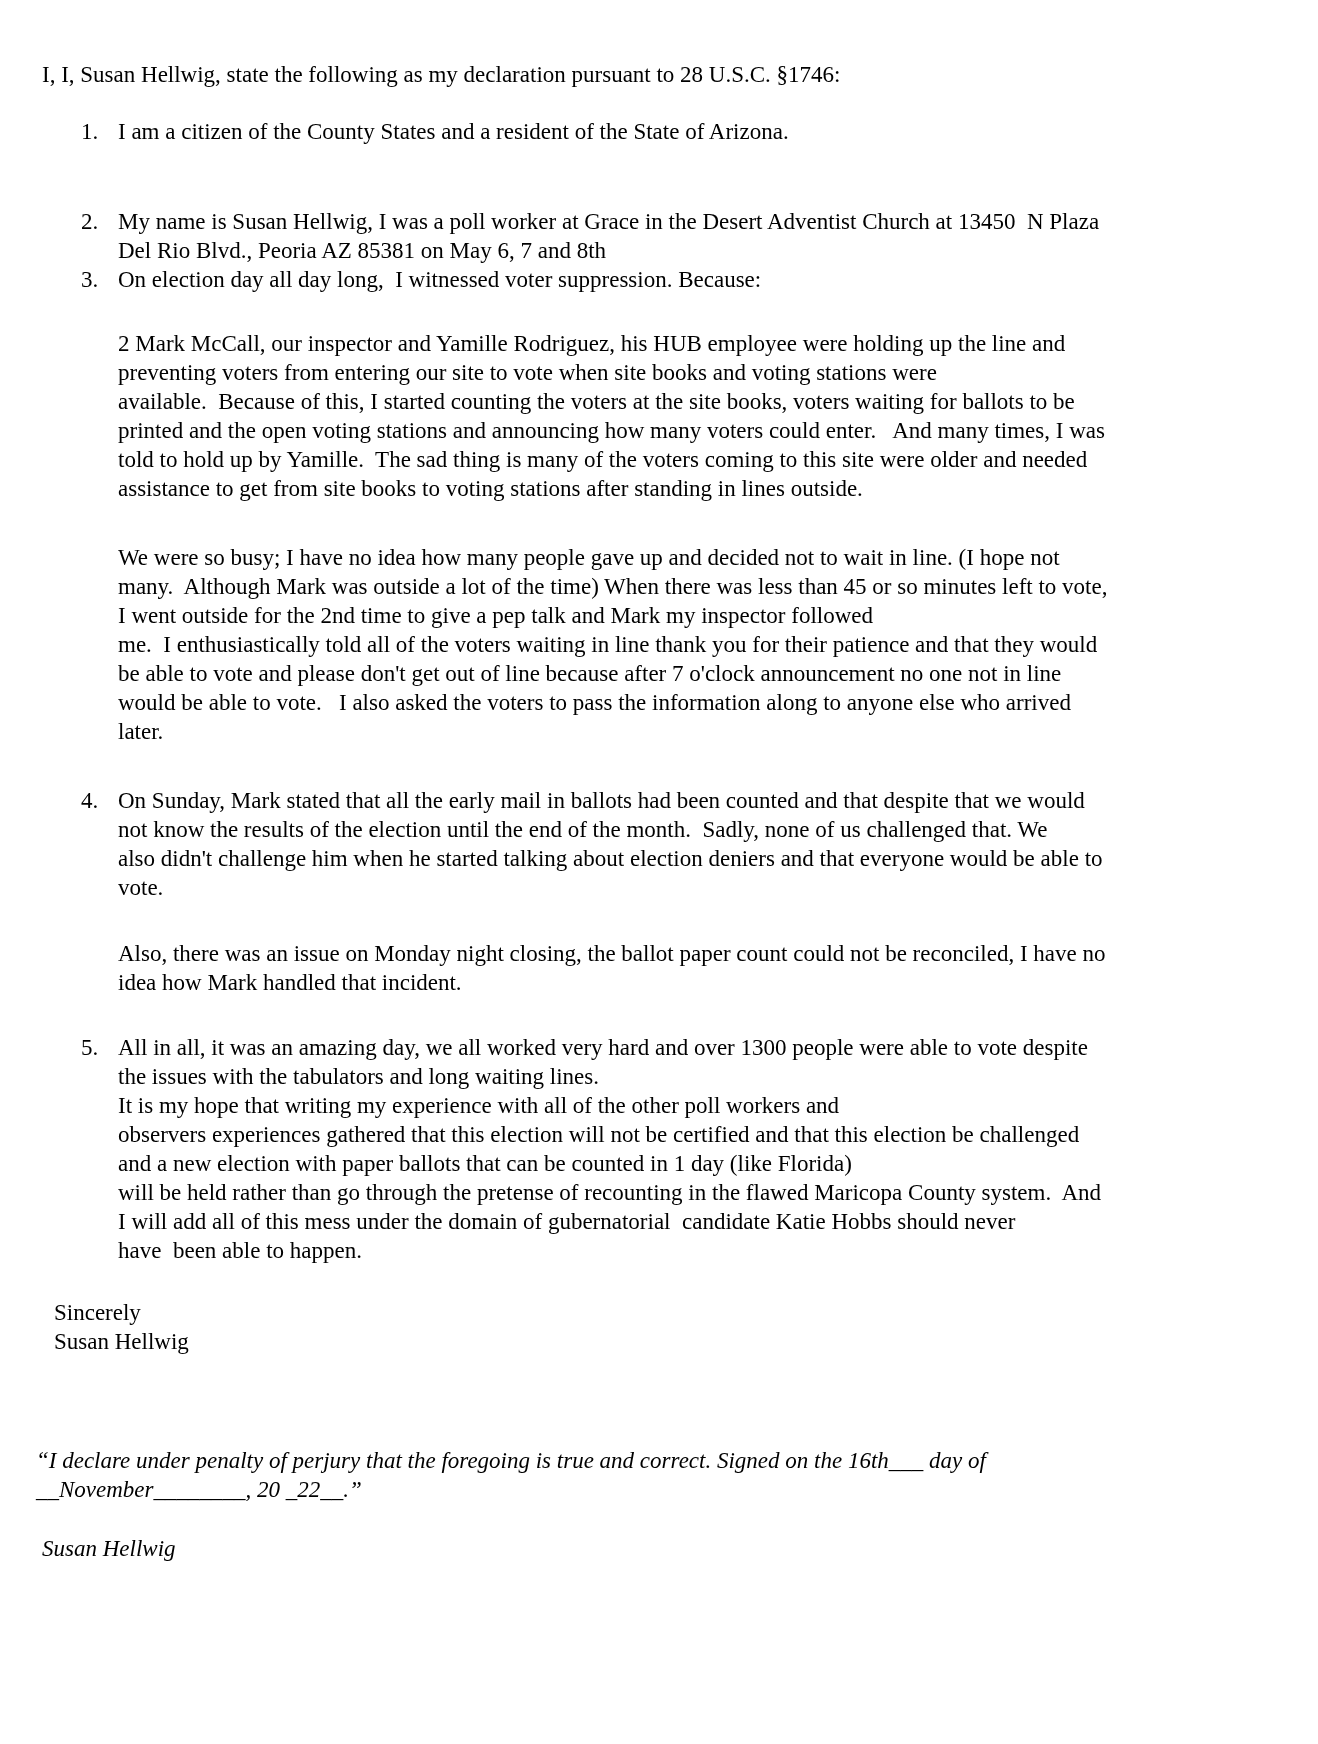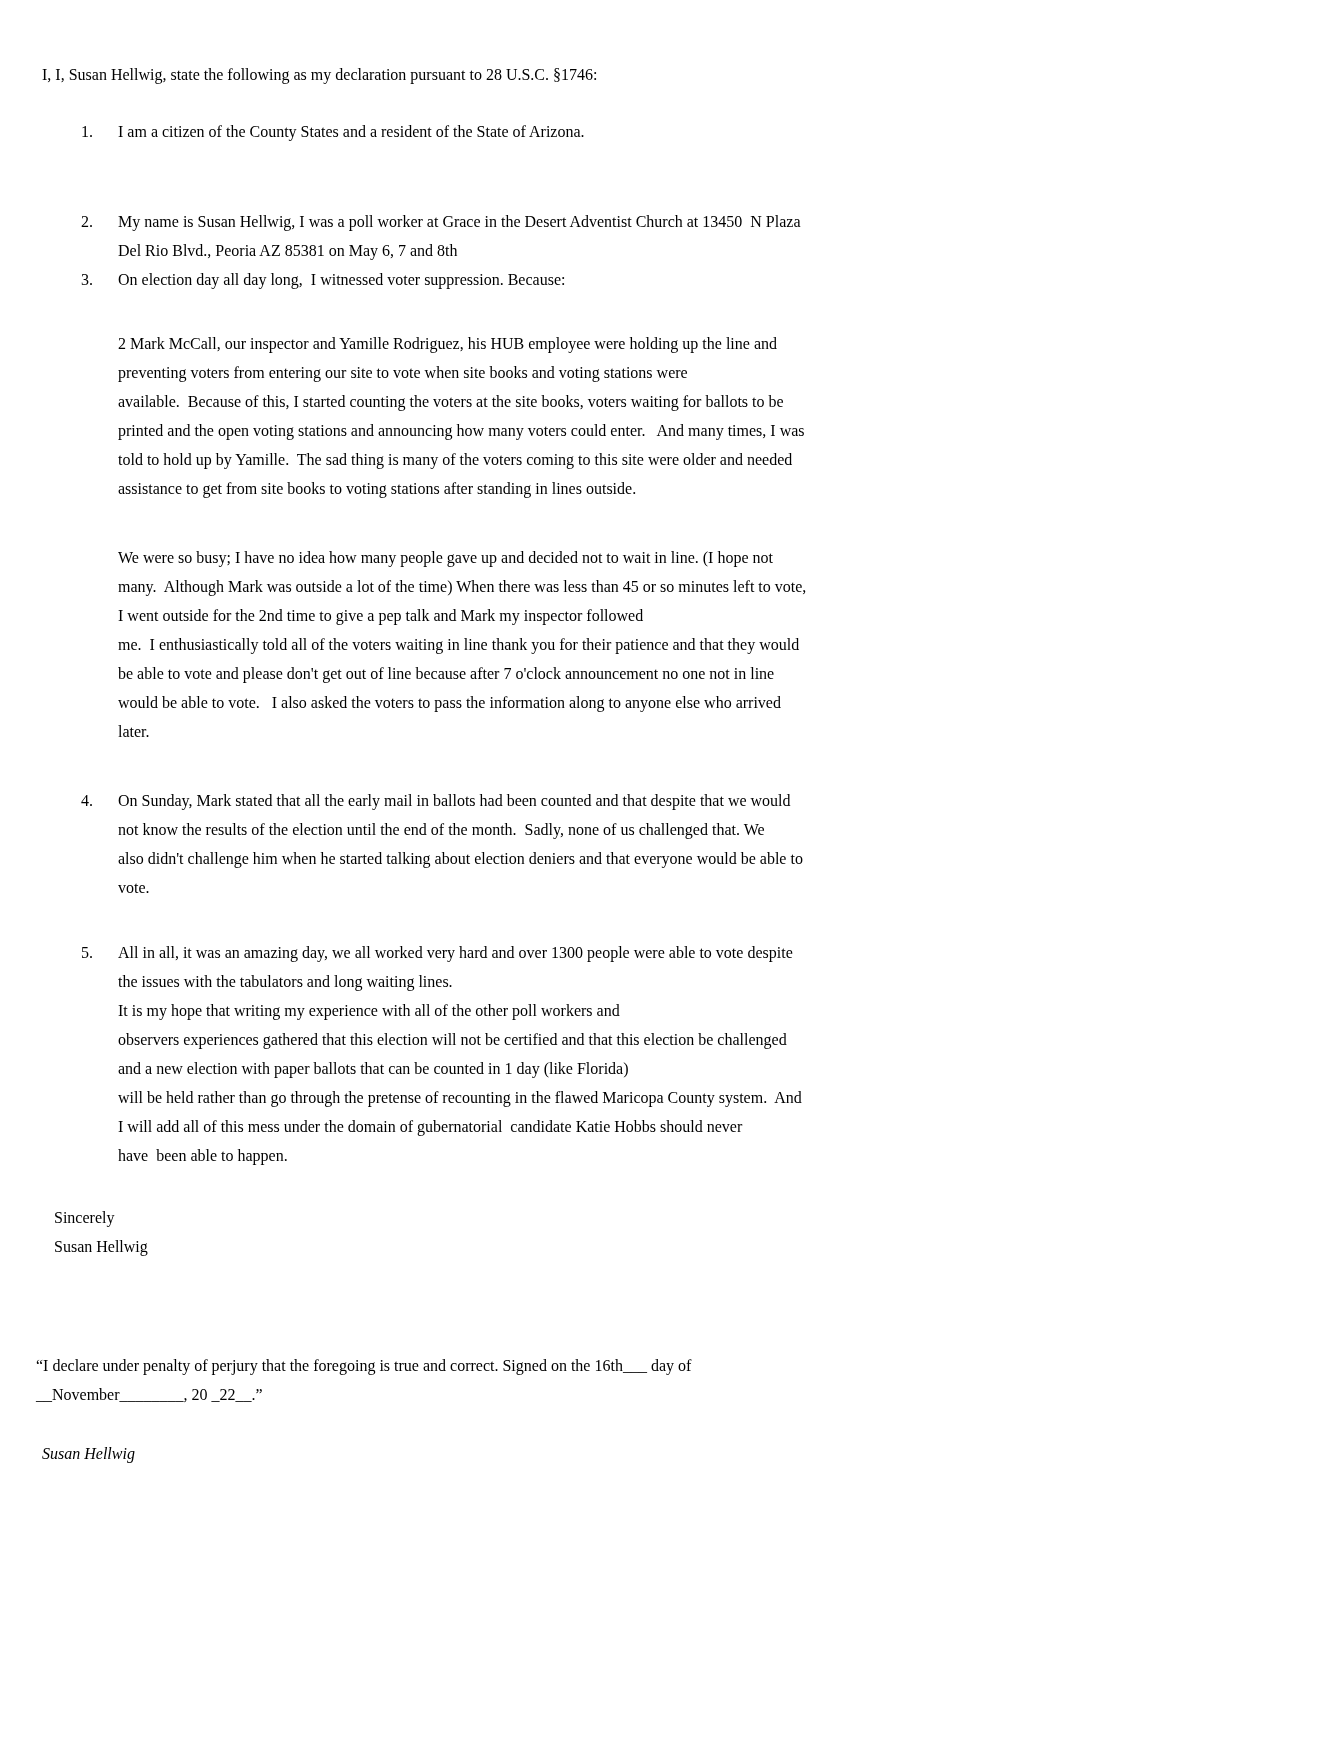--- a/index.html
+++ b/index.html
@@ -15,21 +15,21 @@
   .page {
     position: absolute;
     top: 0; left: 0;
     width: 1318px;
     height: 1744px;
     padding-top: 60px;
     padding-right: 20px;
     background: #ffffff;
   }
   .text {
-    font-size: 16px;
+    font-size: 23px;
     line-height: 29px;
     white-space: pre-wrap;
   }
   .intro { margin-left: 42px; margin-top: 0; }
 
   .num-item { display: flex; margin-left: 81px; }
   .num-col  { flex: 0 0 37px; width: 37px; }
   .item-body { flex: 1 1 auto; }
 
   .item-1 { margin-top: 28px; }
@@ -42,20 +42,21 @@
   .sub-1 { margin-top: 38px; text-indent: 14px; }
   .sub-2 { margin-top: 35px; }
   .sub-3 { margin-top: 40px; }
   .sub-4 { margin-top: 37px; }
 
   .closing { margin-left: 54px; margin-top: 33px; }
 
   .decl {
     margin-left: 36px;
     margin-top: 90px;
+    font-style: italic;
   }
   .sig {
     margin-left: 42px;
     margin-top: 30px;
     font-style: italic;
   }
 </style>
 </head>
 <body>
 
@@ -96,20 +97,22 @@
 later.</p>
 
   <div class="num-item item-4">
     <span class="text num-col">4.</span>
     <p class="text item-body">On Sunday, Mark stated that all the early mail in ballots had been counted and that despite that we would
 not know the results of the election until the end of the month.  Sadly, none of us challenged that. We
 also didn't challenge him when he started talking about election deniers and that everyone would be able to
 vote.</p>
   </div>
 
+  <p class="text sub sub-4">Also, there was an issue on Monday night closing, the ballot paper count could not be reconciled, I have no
+idea how Mark handled that incident.</p>
 
   <div class="num-item item-5">
     <span class="text num-col">5.</span>
     <p class="text item-body">All in all, it was an amazing day, we all worked very hard and over 1300 people were able to vote despite
 the issues with the tabulators and long waiting lines.
 It is my hope that writing my experience with all of the other poll workers and
 observers experiences gathered that this election will not be certified and that this election be challenged
 and a new election with paper ballots that can be counted in 1 day (like Florida)
 will be held rather than go through the pretense of recounting in the flawed Maricopa County system.  And
 I will add all of this mess under the domain of gubernatorial  candidate Katie Hobbs should never

